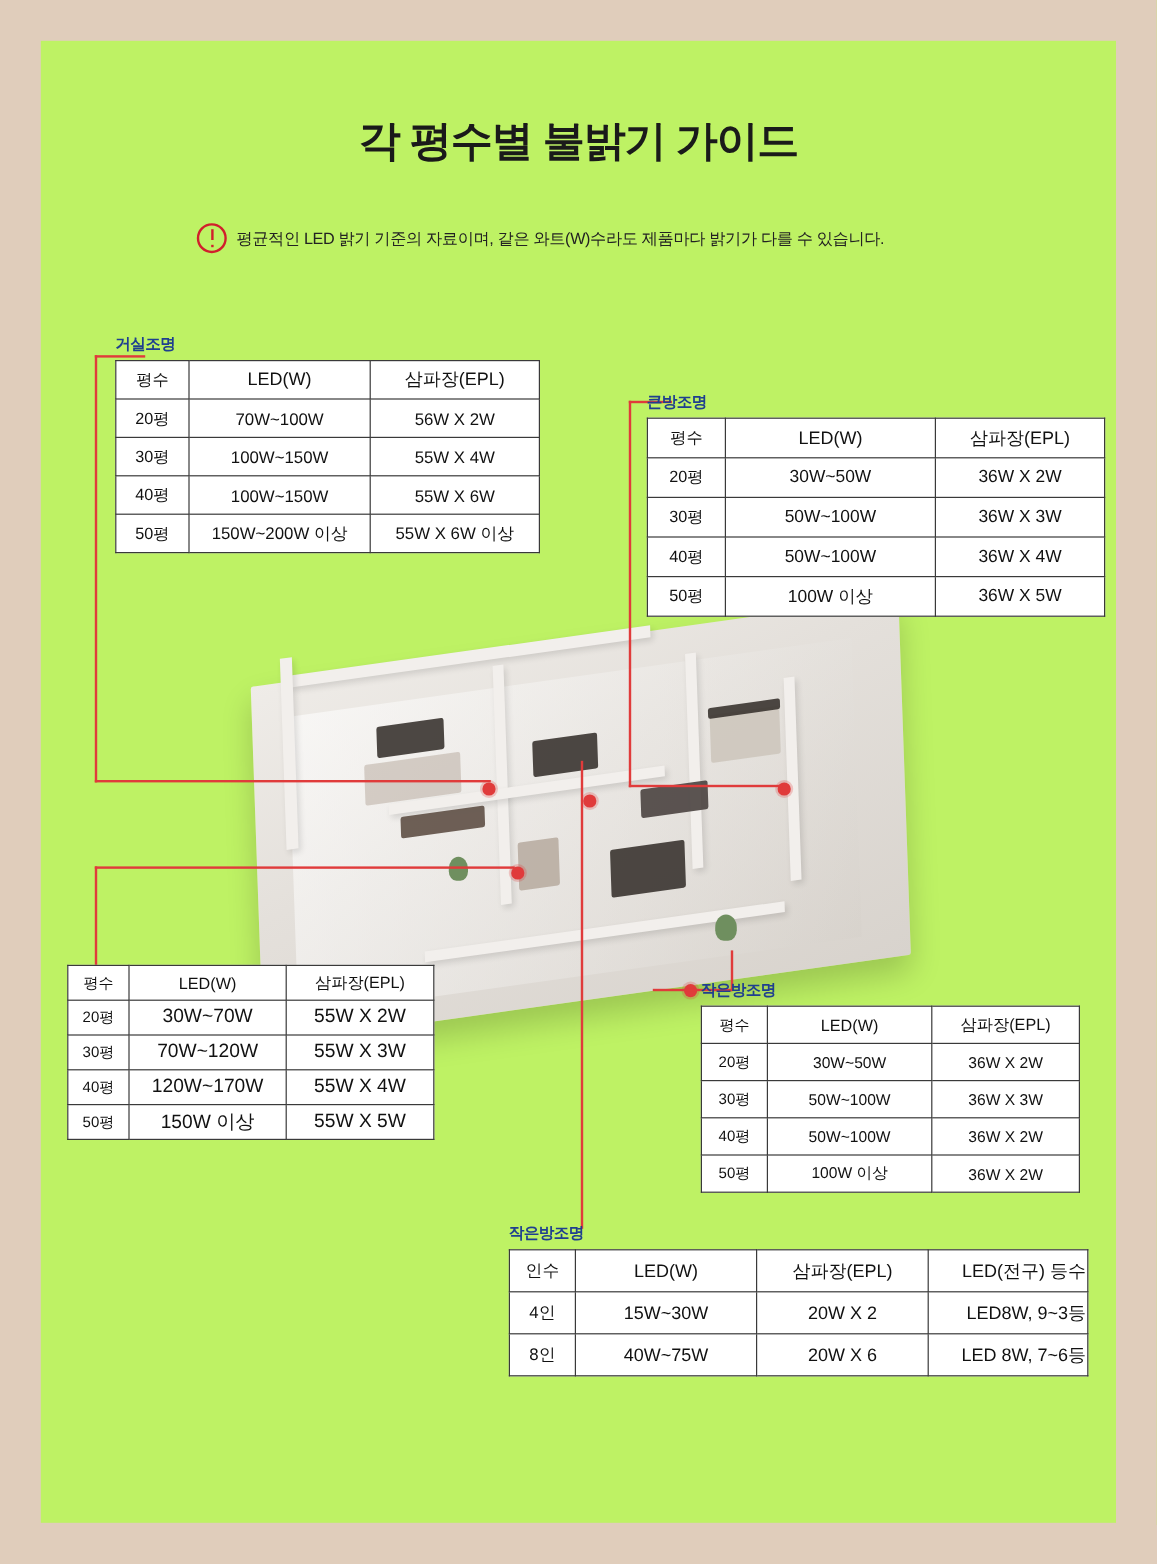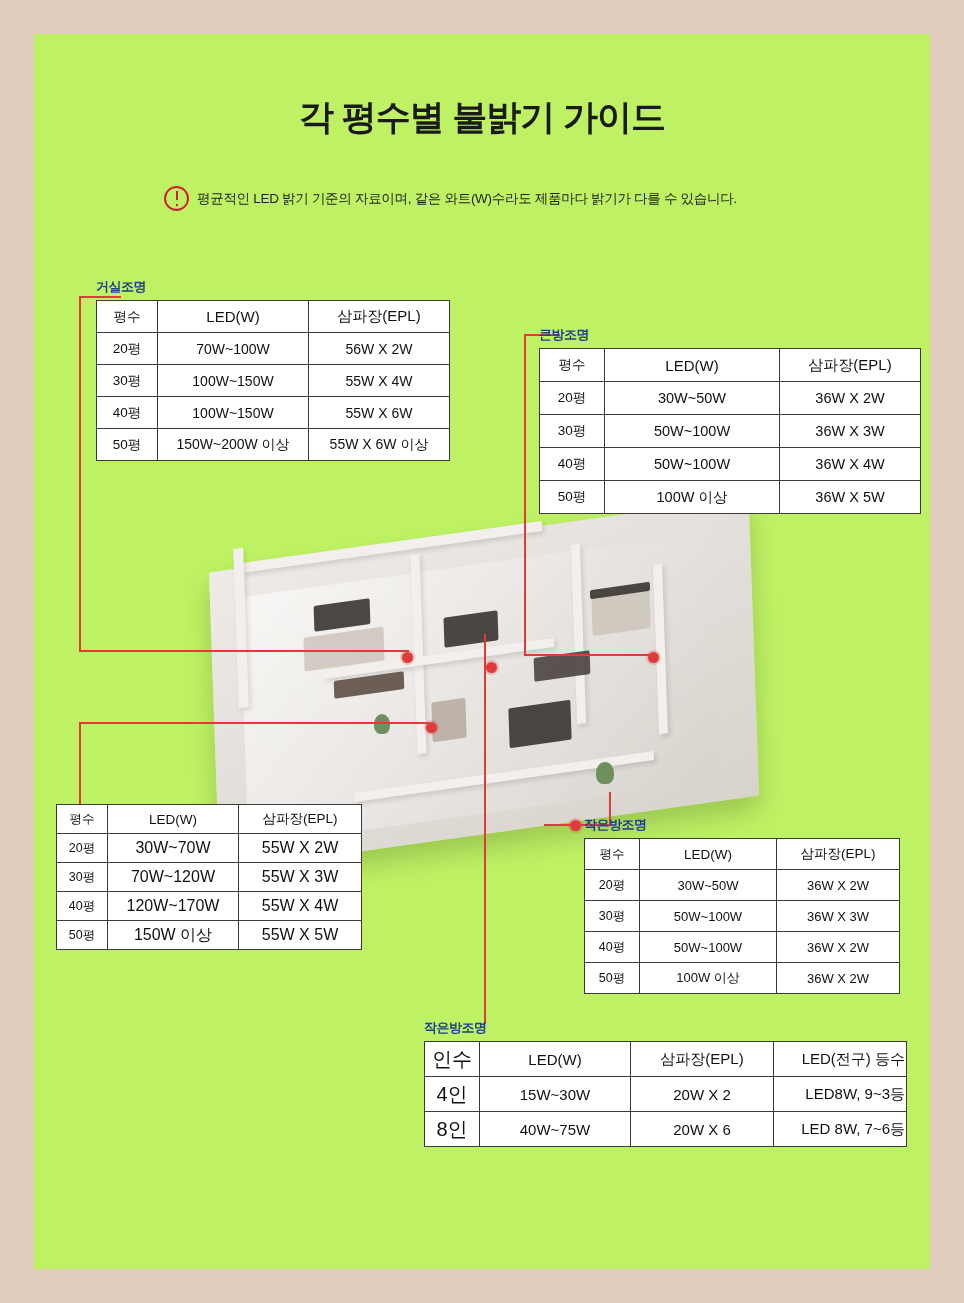--- a/index.html
+++ b/index.html
@@ -100,21 +100,21 @@
   .sz-c .c2{width:120px;}
   .sz-c th{font-size:13.5px;}
 
   .sz-d td,.sz-d th{height:28px;font-size:13px;}
   .sz-d .c0{width:52px;font-size:12.5px;}
   .sz-d .c1{width:134px;}
   .sz-d .c2{width:120px;}
   .sz-d th{font-size:13.5px;}
 
   .sz-e td,.sz-e th{height:32px;font-size:15px;}
-  .sz-e .c0{width:52px;font-size:20px;}
+  .sz-e .c0{width:52px;font-size:14px;}
   .sz-e .c1{width:148px;}
   .sz-e .c2{width:140px;}
   .sz-e .c3{width:130px;text-align:right;}
   .sz-e th{font-size:15px;}
 </style>
 </head>
 <body>
 
 <div class="page">
 

